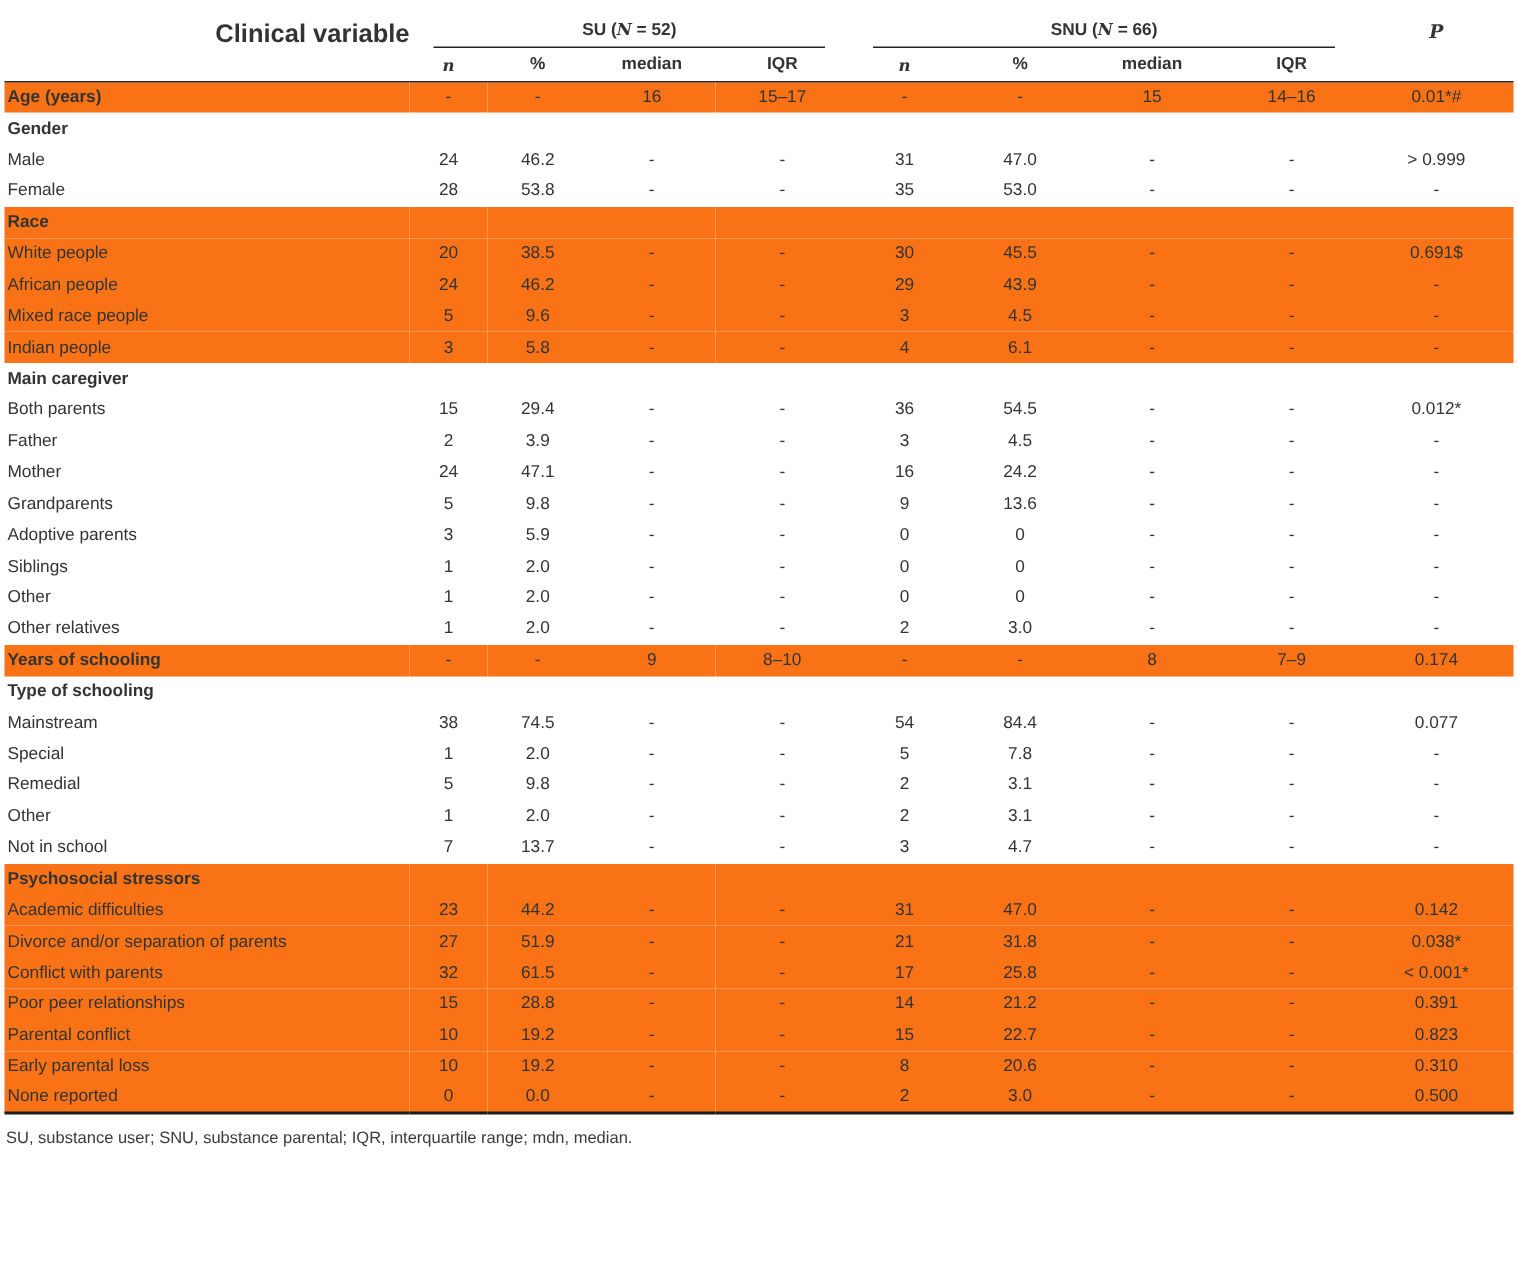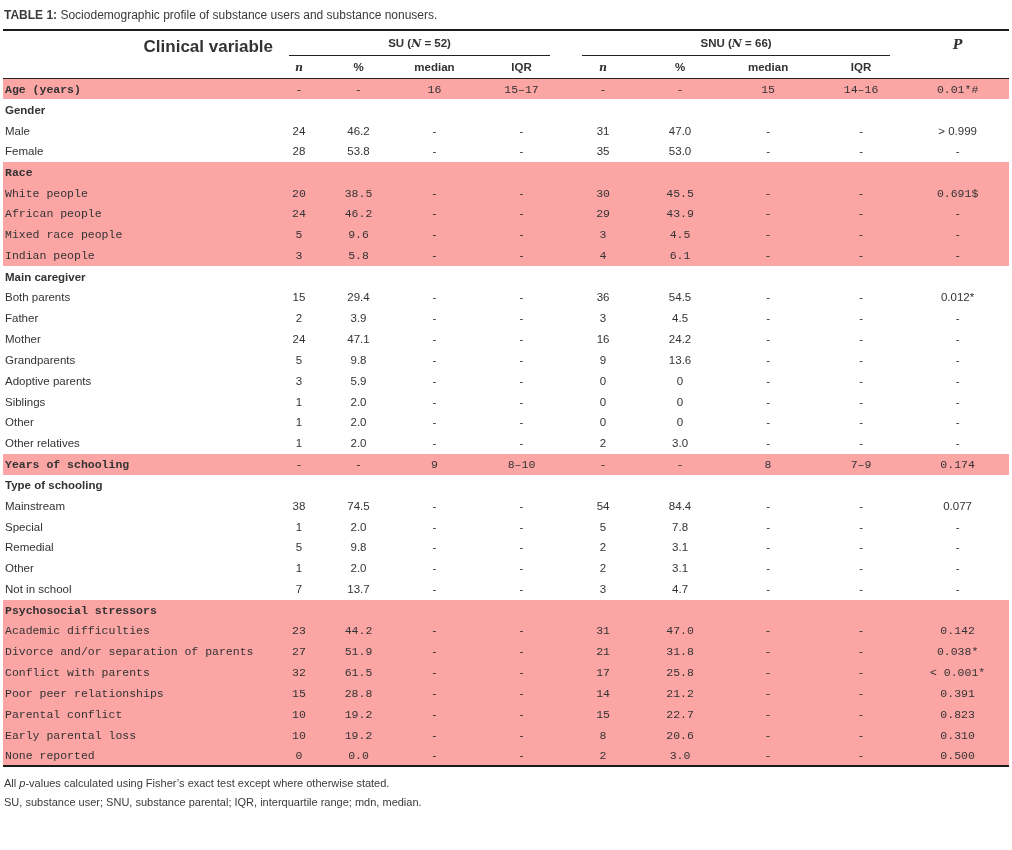--- a/index.html
+++ b/index.html
@@ -35,39 +35,36 @@
     font-size: 11px;
   }
   thead .p-head {
     text-align: center; font-family: "DejaVu Serif", serif;
     font-style: italic; font-weight: 700; font-size: 12.5px;
   }
   thead .r2 th { height: 22px; vertical-align: middle; text-align: center; font-weight: 700; }
   thead .r2 th, thead .rowspan-b { border-bottom: 1.5px solid #222222; }
 
   tbody tr { height: 20.85px; }
-  tbody tr.shaded { background: #fca5a5; font-family: Liberation Mono, monospace; }
+  tbody tr.shaded { background: #f97316; }
   td.label { text-align: left; padding-left: 2px; }
   td.label.bold { font-weight: 700; }
   td.val { text-align: center; }
   tbody tr:last-child td { border-bottom: 2.75px solid #1c1c1c; }
 
   
   .footnotes { padding: 7px 1px 0 1px; font-size: 11px; line-height: 18.4px; color: #3a3a3a; }
   .footnotes .it { font-style: italic; }
   .footnotes sup { font-size: 8px; vertical-align: super; line-height: 0; }
 </style>
 </head>
 <body>
 
 <div class="page">
 
-  <div class="title">
-    <span class="bold">TABLE 1:</span><span> Sociodemographic profile of substance users and substance nonusers.</span>
-  </div>
 
   <table>
     <colgroup>
       <col style="width:270px">
         <col style="width:52px">
         <col style="width:67px">
         <col style="width:85px">
         <col style="width:89px">
       <col style="width:74px">
         <col style="width:80px">
@@ -491,17 +488,16 @@
           <td class="val">2</td>
           <td class="val">3.0</td>
           <td class="val">-</td>
           <td class="val">-</td>
           <td class="val">0.500</td>
         </tr>
       </tbody>
   </table>
 
   <div class="footnotes">
-    <div><span>All </span><span class="it">p</span><span>-values calculated using Fisher’s exact test except where otherwise stated.</span></div>
     <div>SU, substance user; SNU, substance parental; IQR, interquartile range; mdn, median.</div>
   </div>
 
 </div>
 
 </body></html>

